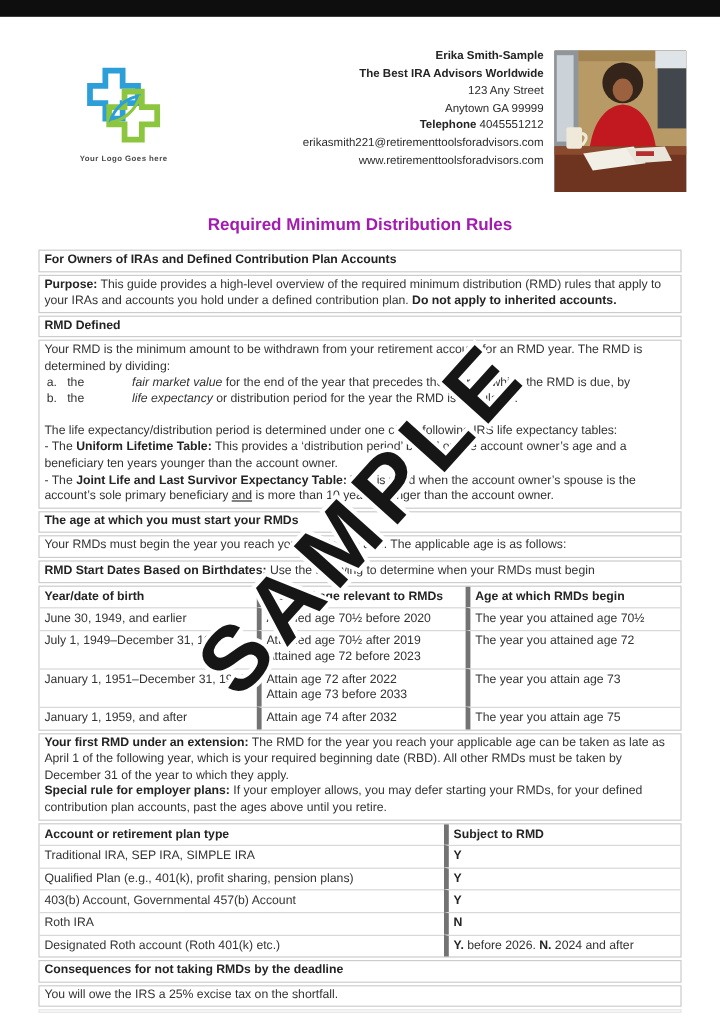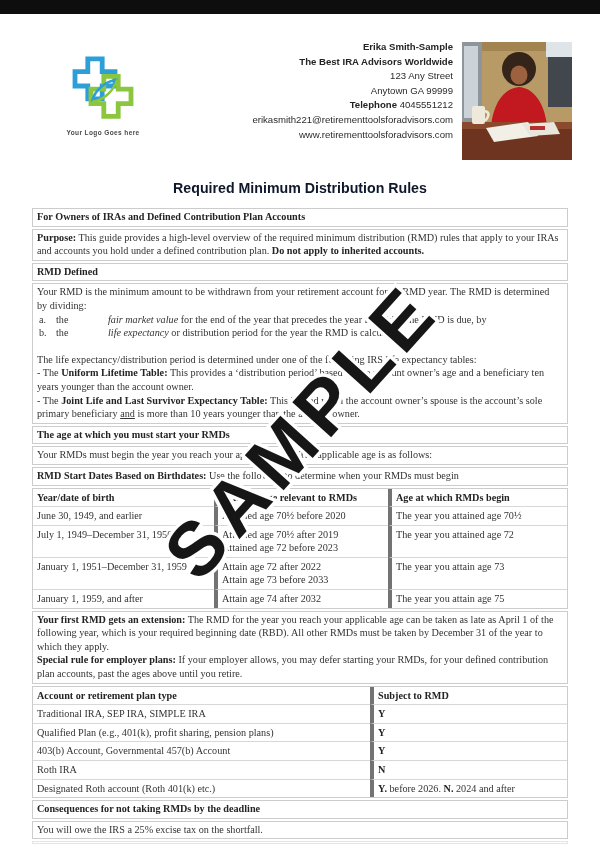--- a/index.html
+++ b/index.html
@@ -13,25 +13,25 @@
   
   .header { display:flex; align-items:flex-start; padding:16px 28px 0 42px; }
   .logo-wrap { width:122px; flex:none; padding-top:24px; text-align:center; }
   .logo-svg { width:86px; height:72px; display:block; margin:0 auto; }
   .logo-caption { font-size:6.5px; font-weight:bold; color:#4a4a4a; margin-top:3px; letter-spacing:0.4px; }
   .contact { flex:1; text-align:right; font-size:9.6px; line-height:14.6px; color:#2b2b2b; padding-top:10px; }
   .contact .b { font-weight:bold; }
   .photo { width:110px; height:118px; flex:none; margin-left:9px; margin-top:12px; display:block; }
 
   
-  h1.title { text-align:center; color:#0f172a; font-size:14.2px; font-weight:bold; margin-top:20px; }
+  h1.title { text-align:center; color:#a21caf; font-size:14.2px; font-weight:bold; margin-top:20px; }
 
   
   .content { margin:12px 32px 0 32px; font-size:10.2px; line-height:13.6px; }
-  .box { border:1px solid #cccccc; margin-top:2px; padding:1px 5px 2px 4px; background:#fff;font-family:Liberation Serif, serif; }
+  .box { border:1px solid #cccccc; margin-top:2px; padding:1px 5px 2px 4px; background:#fff; }
   .box.head { font-weight:bold; color:#242424; }
   .b { font-weight:bold; color:#242424; }
   .i { font-style:italic;margin-left:37px; }
   .u { text-decoration:underline;text-align:right; }
   .spacer { height:13px; }
   .li { display:flex; }
   .li .m { flex:none; width:19px; padding-left:2px; }
   .li .t { flex:1; }
 
   
@@ -147,21 +147,21 @@
       <div class="cell cl preline">Attain age 72 after 2022
 Attain age 73 before 2033</div>
       <div class="cell cl">The year you attain age 73</div>
 
       <div class="cell">January 1, 1959, and after</div>
       <div class="cell cl preline">Attain age 74 after 2032</div>
       <div class="cell cl">The year you attain age 75</div>
     </div>
 
     <div class="box">
-      <div><span class="b">Your first RMD gets an extension:</span><span> The RMD for the year you reach your applicable age can be taken as late as April 1 of the following year, which is your required beginning date (RBD). All other RMDs must be taken by December 31 of the year to which they apply.</span></div>
+      <div><span class="b">Your first RMD under an extension:</span><span> The RMD for the year you reach your applicable age can be taken as late as April 1 of the following year, which is your required beginning date (RBD). All other RMDs must be taken by December 31 of the year to which they apply.</span></div>
       <div><span class="b">Special rule for employer plans:</span><span> If your employer allows, you may defer starting your RMDs, for your defined contribution plan accounts, past the ages above until you retire.</span></div>
     </div>
 
     <div class="box tbl grid2">
       <div class="cell hd">Account or retirement plan type</div>
       <div class="cell hd cl">Subject to RMD</div>
 
       <div class="cell">Traditional IRA, SEP IRA, SIMPLE IRA</div>
       <div class="cell cl b">Y</div>
 

